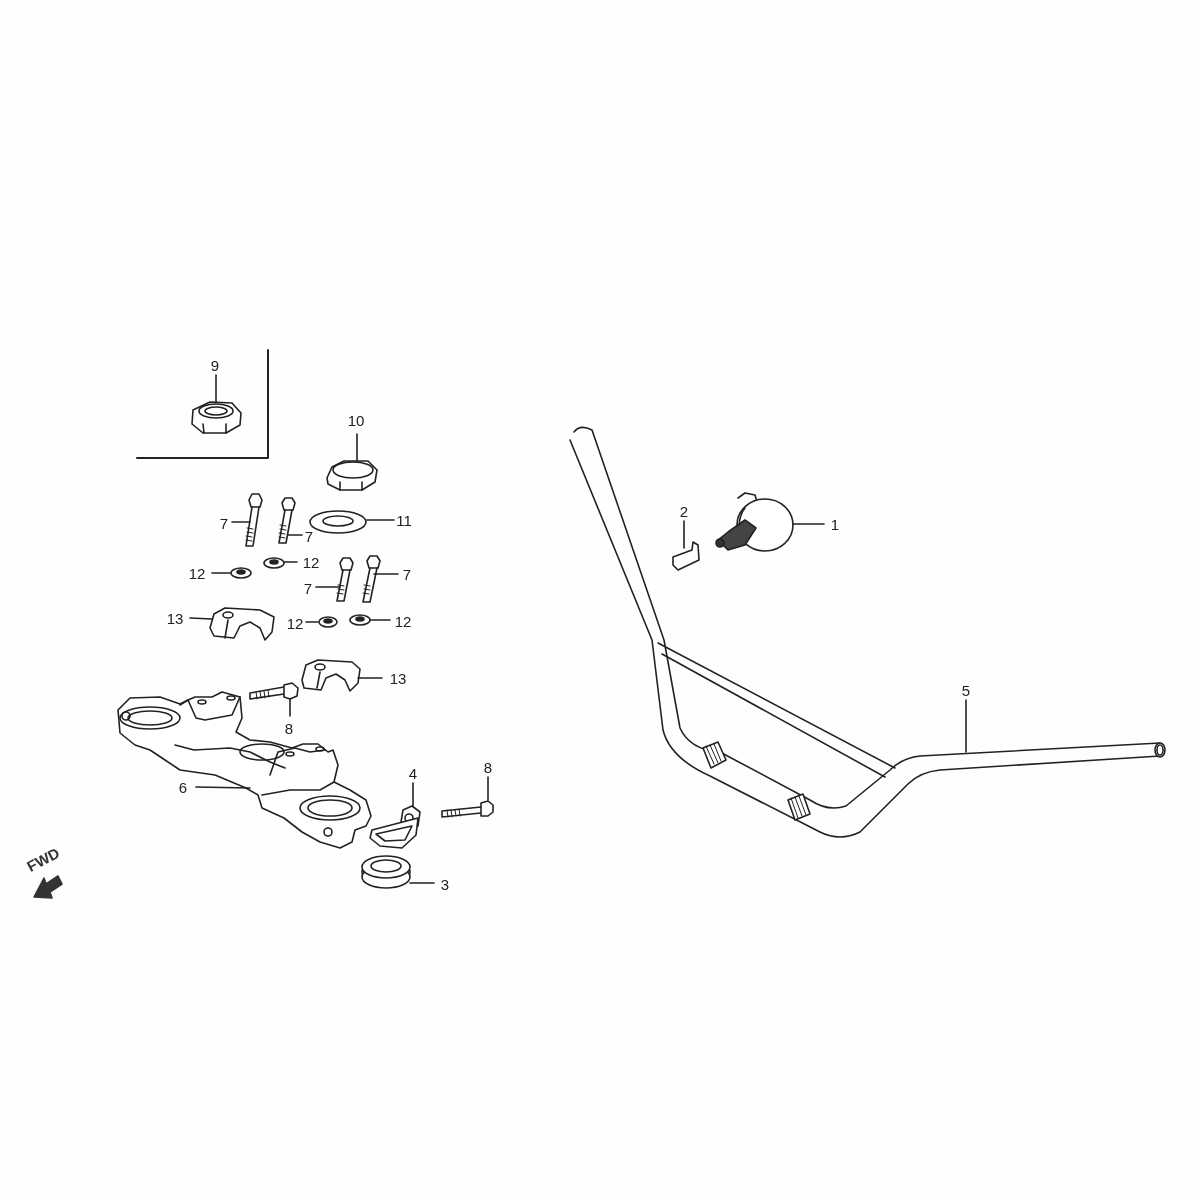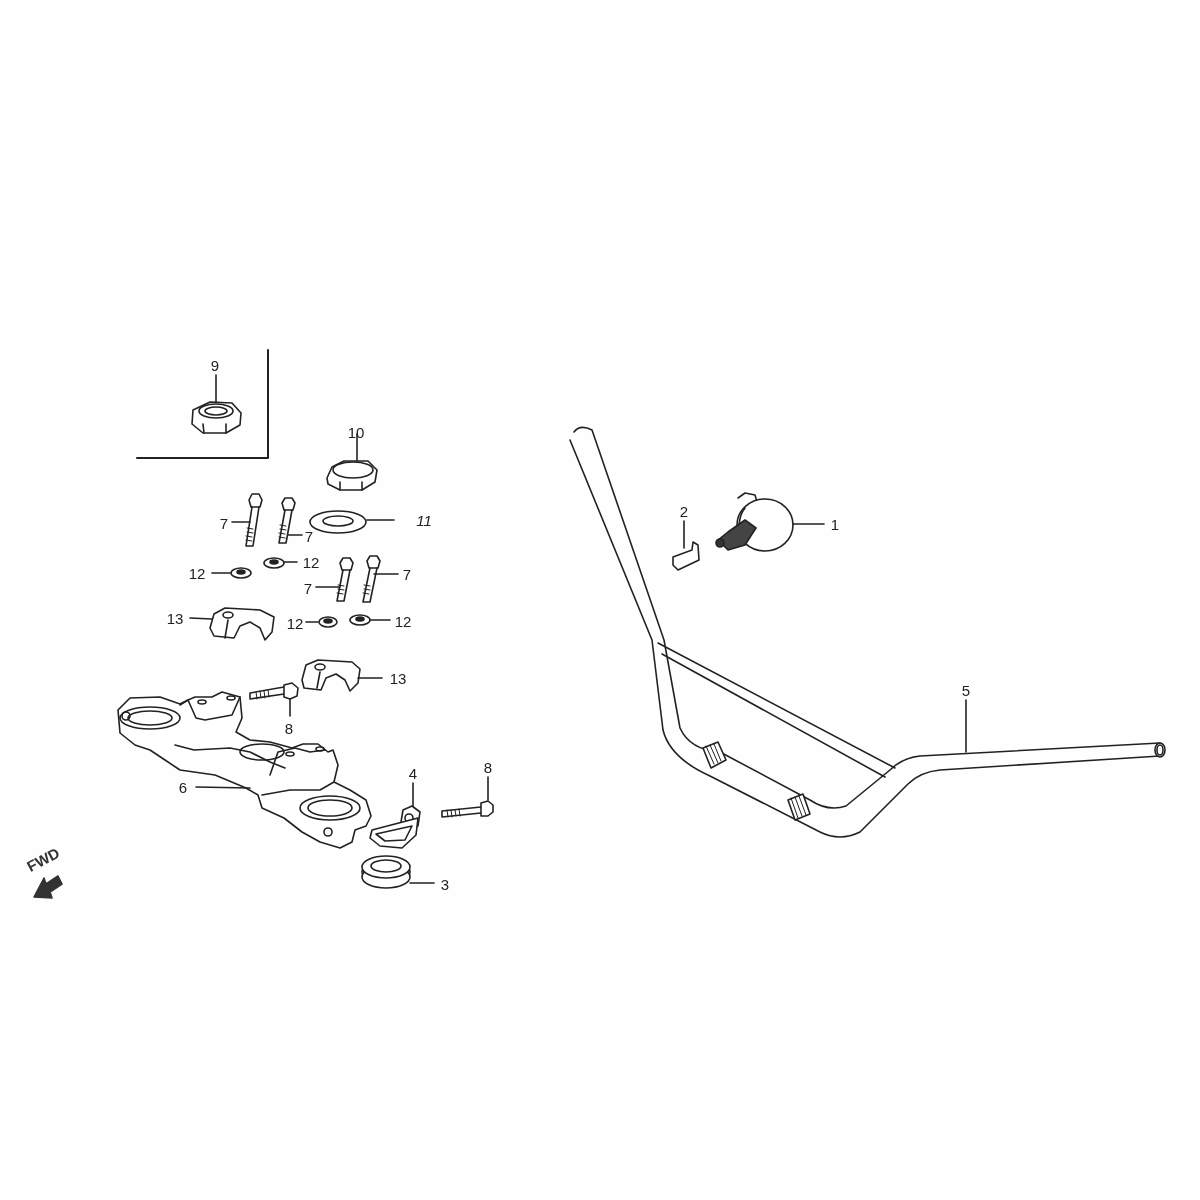--- a/index.html
+++ b/index.html
@@ -191,22 +191,22 @@
 <span class="lbl" style="left:413px;top:773px;">4</span>
 <span class="lbl" style="left:966px;top:690px;">5</span>
 <span class="lbl" style="left:183px;top:787px;">6</span>
 <span class="lbl" style="left:224px;top:523px;">7</span>
 <span class="lbl" style="left:309px;top:536px;">7</span>
 <span class="lbl" style="left:308px;top:588px;">7</span>
 <span class="lbl" style="left:407px;top:574px;">7</span>
 <span class="lbl" style="left:289px;top:728px;">8</span>
 <span class="lbl" style="left:488px;top:767px;">8</span>
 <span class="lbl" style="left:215px;top:365px;">9</span>
-<span class="lbl" style="left:356px;top:432px;">10</span>
-<span class="lbl" style="left:424px;top:520px;font-style:italic;">11</span>
+<span class="lbl" style="left:356px;top:420px;">10</span>
+<span class="lbl" style="left:404px;top:520px;">11</span>
 <span class="lbl" style="left:197px;top:573px;">12</span>
 <span class="lbl" style="left:311px;top:562px;">12</span>
 <span class="lbl" style="left:295px;top:623px;">12</span>
 <span class="lbl" style="left:403px;top:621px;">12</span>
 <span class="lbl" style="left:175px;top:618px;">13</span>
 <span class="lbl" style="left:398px;top:678px;">13</span>
 
 <span class="fwd">FWD</span>
 </div>
 

